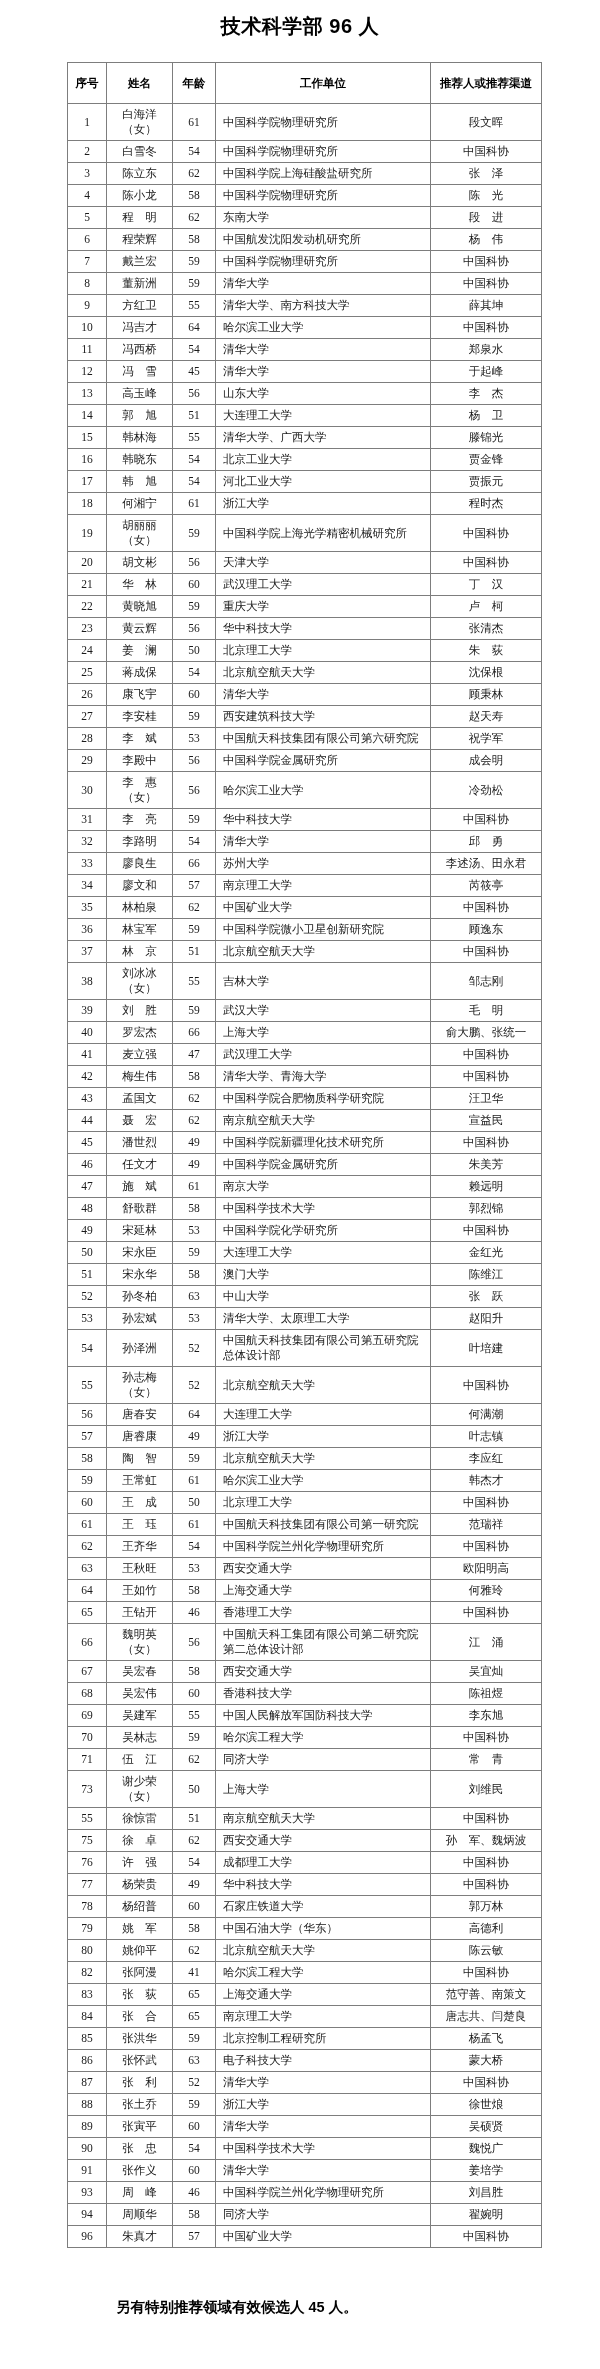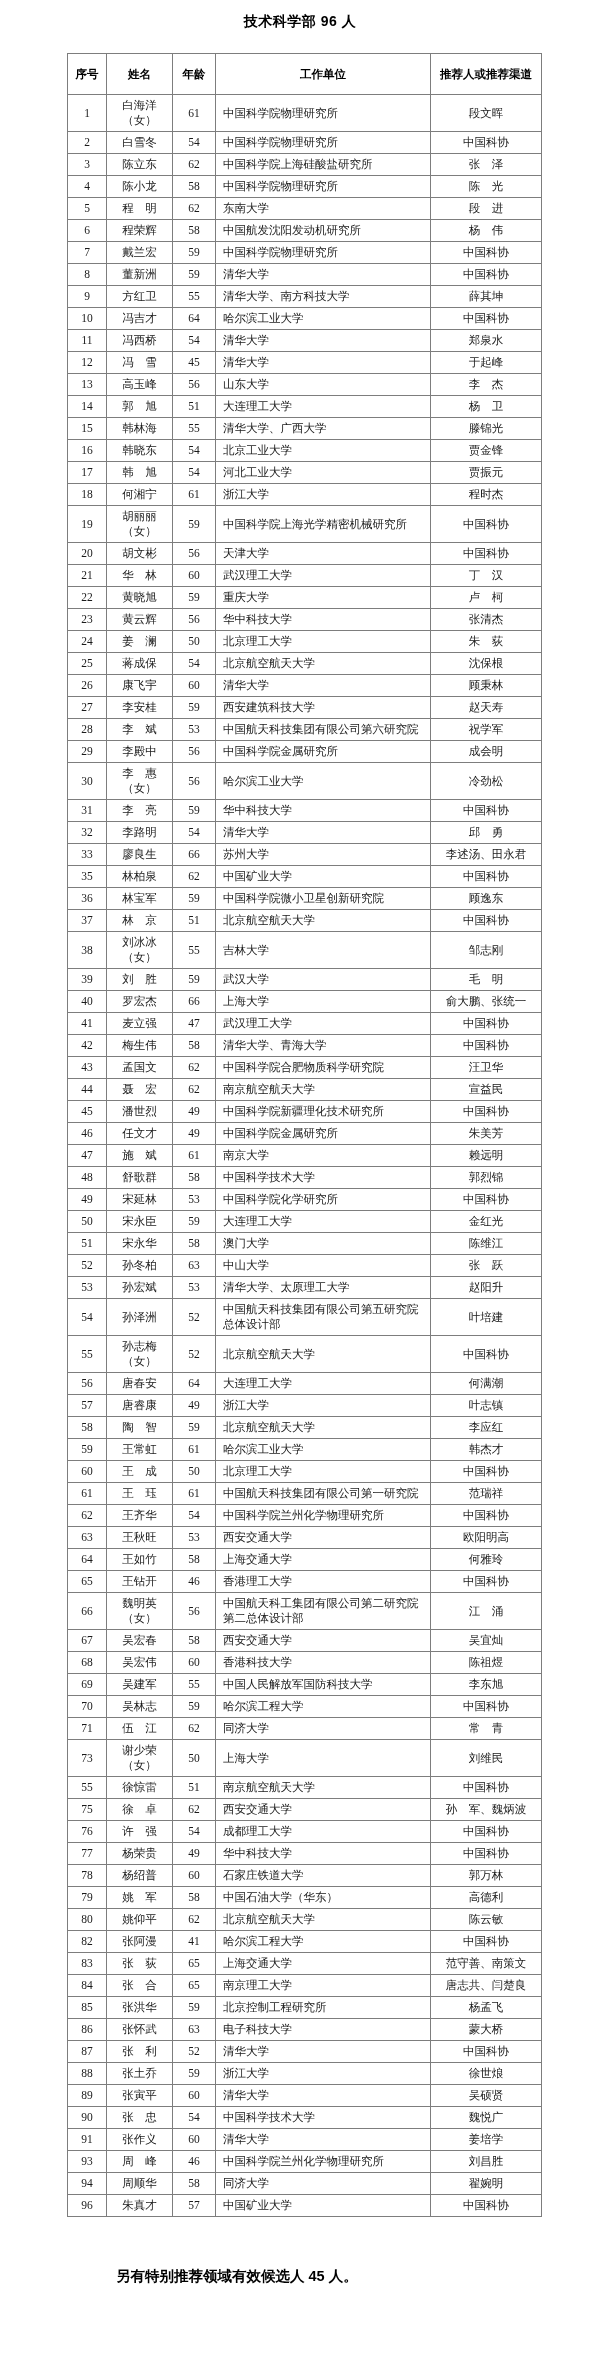--- a/index.html
+++ b/index.html
@@ -12,21 +12,21 @@
     font-family: "Liberation Serif", "DejaVu Serif", serif;
     color: #111111;
     position: relative;
     min-height: 2369px;
   }
   .doc-title {
     padding-top: 13px;
     text-align: center;
     font-family: "Liberation Sans", "DejaVu Sans", sans-serif;
     font-weight: bold;
-    font-size: 14px;
+    font-size: 20px;
     letter-spacing: 0.5px;
     color: #000000;
   }
   table.candidates {
     border-collapse: collapse;
     table-layout: fixed;
     width: 474px;
     margin: 22px 0 0 67px;
   }
   .candidates th, .candidates td {
@@ -320,20 +320,27 @@
         <td class="c-rec">邱　勇</td>
       </tr>
       <tr>
         <td class="c-no">33</td>
         <td class="c-name">廖良生</td>
         <td class="c-age">66</td>
         <td class="c-org">苏州大学</td>
         <td class="c-rec">李述汤、田永君</td>
       </tr>
       <tr>
+        <td class="c-no">34</td>
+        <td class="c-name">廖文和</td>
+        <td class="c-age">57</td>
+        <td class="c-org">南京理工大学</td>
+        <td class="c-rec">芮筱亭</td>
+      </tr>
+      <tr>
         <td class="c-no">35</td>
         <td class="c-name">林柏泉</td>
         <td class="c-age">62</td>
         <td class="c-org">中国矿业大学</td>
         <td class="c-rec">中国科协</td>
       </tr>
       <tr>
         <td class="c-no">36</td>
         <td class="c-name">林宝军</td>
         <td class="c-age">59</td>

